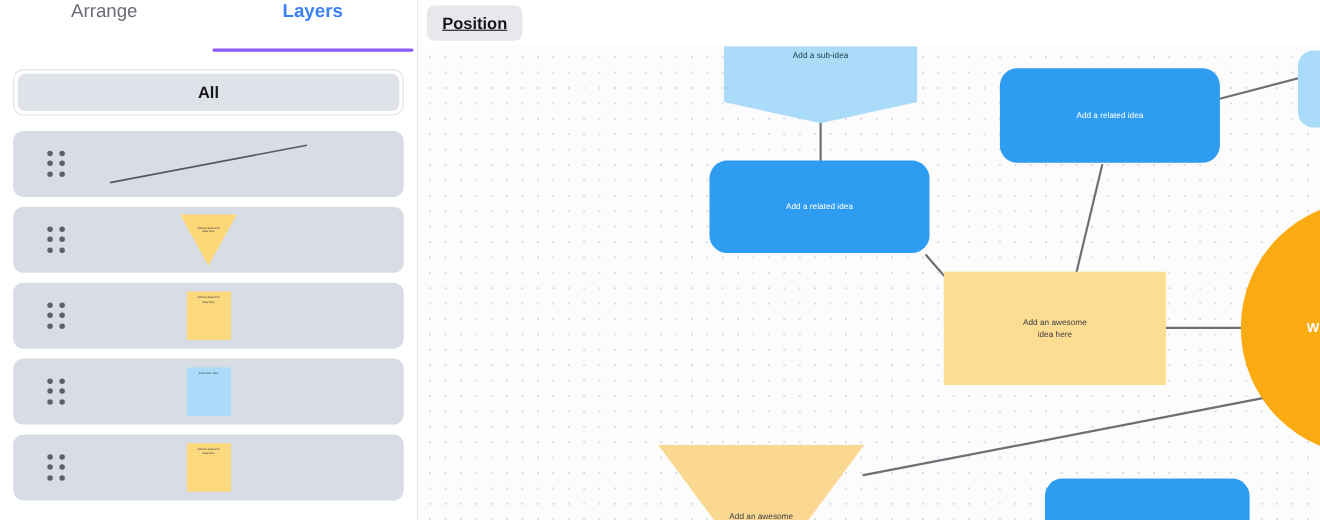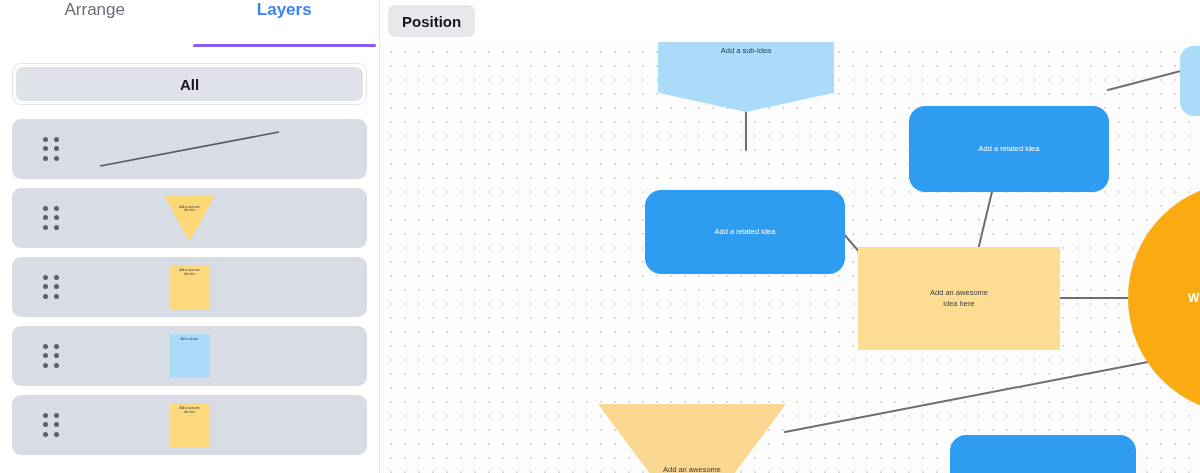--- a/index.html
+++ b/index.html
@@ -150,20 +150,21 @@
     padding: 0 14px;
     display: flex; align-items: center;
     background: #e6e8ec;
     border: none;
     border-radius: 7px;
     font-family: "Liberation Sans", sans-serif;
     font-size: 15px;
     font-weight: 700;
     color: #17171c;
     cursor: pointer;
+    text-decoration: underline;
   }
   #board {
     position: absolute;
     left: 0; right: 0; top: 42px; bottom: 0;
     background-color: #fcfcfd;
     background-image: radial-gradient(#d9d9e0 1.1px, transparent 1.2px);
     background-size: 14px 14px;
     background-position: 4px 3px;
     overflow: hidden;
   }
@@ -183,21 +184,20 @@
     font-size: 7.5px;
     clip-path: polygon(0 0, 100% 0, 100% 76%, 50% 100%, 0 76%);
     align-items: flex-start;
     padding-top: 14px;
   }
   .n-related {
     background: #2e9cf0;
     color: #ffffff;
     font-size: 7.5px;
     border-radius: 16px;
-    margin-top: 44px;
   }
   .n-awesome-rect {
     background: #fcdd92;
     color: #3d3d44;
     font-size: 7.5px;
   }
   .n-awesome-tri {
     background: #fbd892;
     color: #3d3d44;
     font-size: 7.5px;

